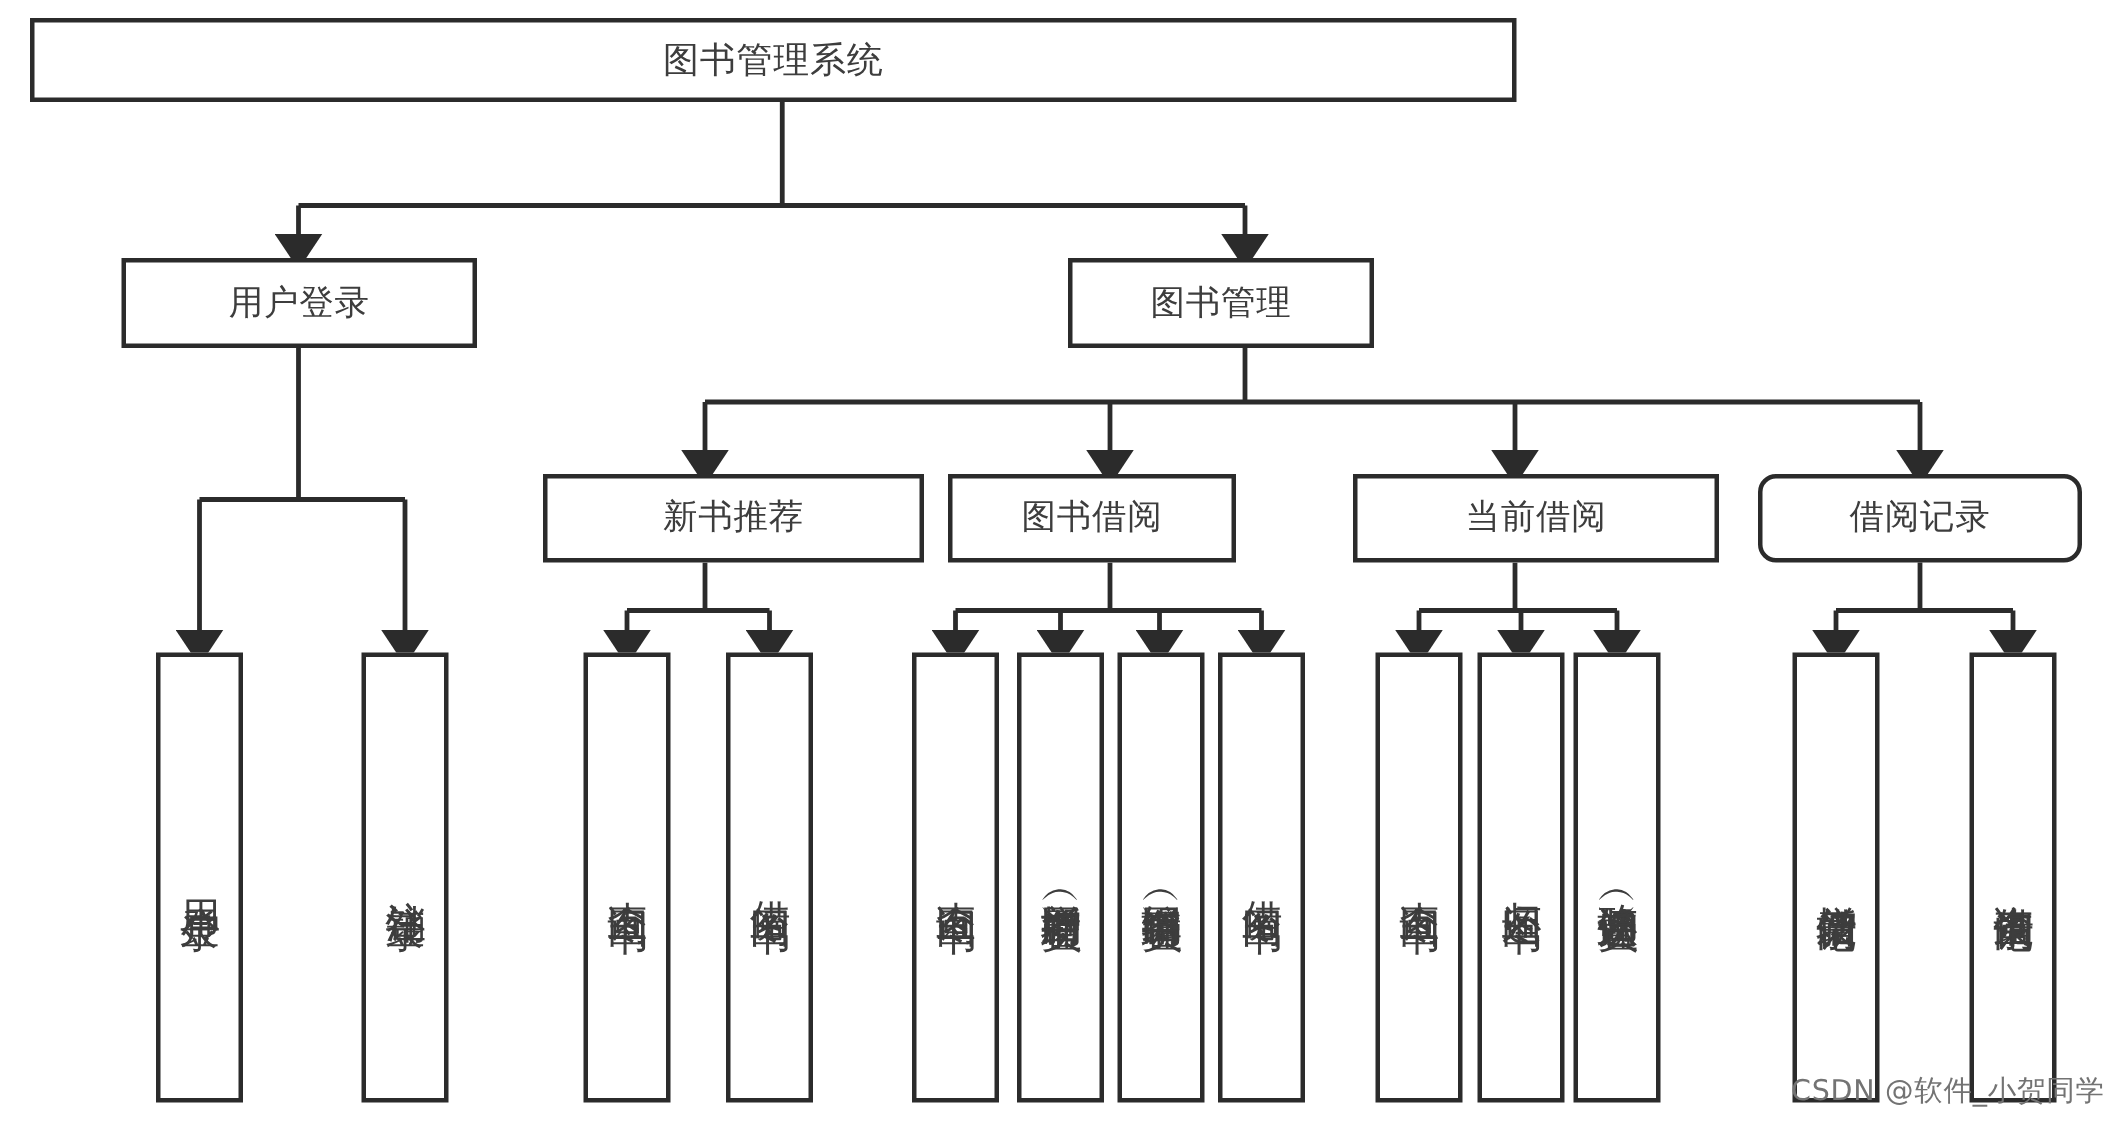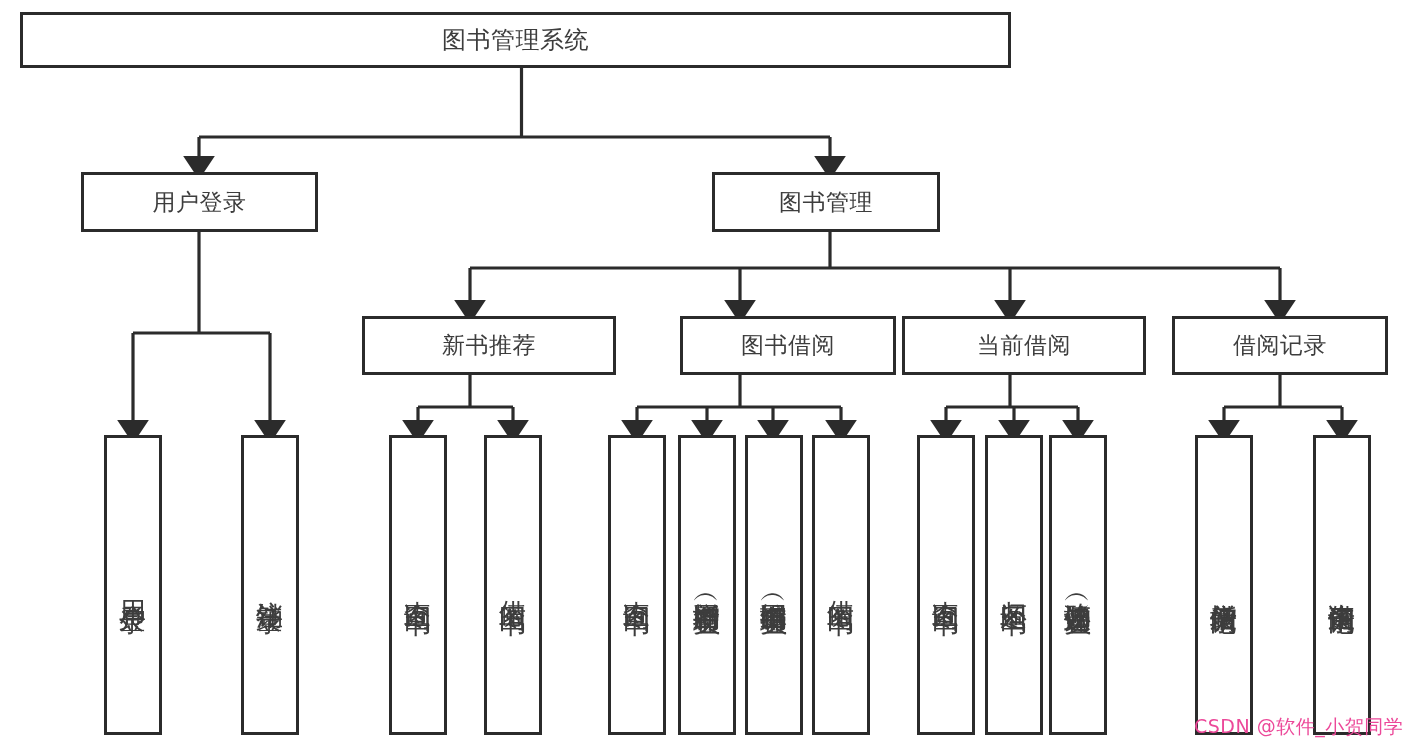--- a/index.html
+++ b/index.html
@@ -62,21 +62,21 @@
     line-height: 1.0;
     letter-spacing: 3px;
     white-space: nowrap;
   }
   .node.vert.tall .label {
     font-size: 27px;
     letter-spacing: 1px;
   }
   .watermark {
     position: absolute;
-    color: #ec4899;
+    color: #737373;
     font-size: 19px;
     white-space: nowrap;
     letter-spacing: 0.5px;
   }
 </style>
 </head>
 <body>
 
 <div id="canvas">
 
@@ -130,34 +130,34 @@
     </g>
   </svg>
 
   <div class="node horiz root" style="left:20px; top:12px; width:991px; height:56px;">
     <span class="label">图书管理系统</span>
   </div>
 
   <div class="node horiz" style="left:81px; top:172px; width:237px; height:60px;">
     <span class="label">用户登录</span>
   </div>
-  <div class="node horiz" style="left:712px; top:172px; width:228px; height:60px;">
+  <div class="node horiz" style="left:712px; top:172px; width:204px; height:60px;">
     <span class="label">图书管理</span>
   </div>
 
   <div class="node horiz" style="left:362px; top:316px; width:254px; height:59px;">
     <span class="label">新书推荐</span>
   </div>
-  <div class="node horiz" style="left:632px; top:316px; width:216px; height:59px;margin-left:48px;">
+  <div class="node horiz" style="left:632px; top:316px; width:192px; height:59px;">
     <span class="label">图书借阅</span>
   </div>
   <div class="node horiz" style="left:902px; top:316px; width:244px; height:59px;">
     <span class="label">当前借阅</span>
   </div>
-  <div class="node horiz" style="left:1172px; top:316px; width:216px; height:59px;">
+  <div class="node horiz" style="left:1172px; top:316px; width:216px; height:59px;border-radius:12px;">
     <span class="label">借阅记录</span>
   </div>
 
   <div class="node vert" style="left:104px; top:435px; width:58px; height:300px;">
     <span class="label">用户登录</span>
   </div>
   <div class="node vert" style="left:241px; top:435px; width:58px; height:300px;">
     <span class="label">注销登录</span>
   </div>
 

